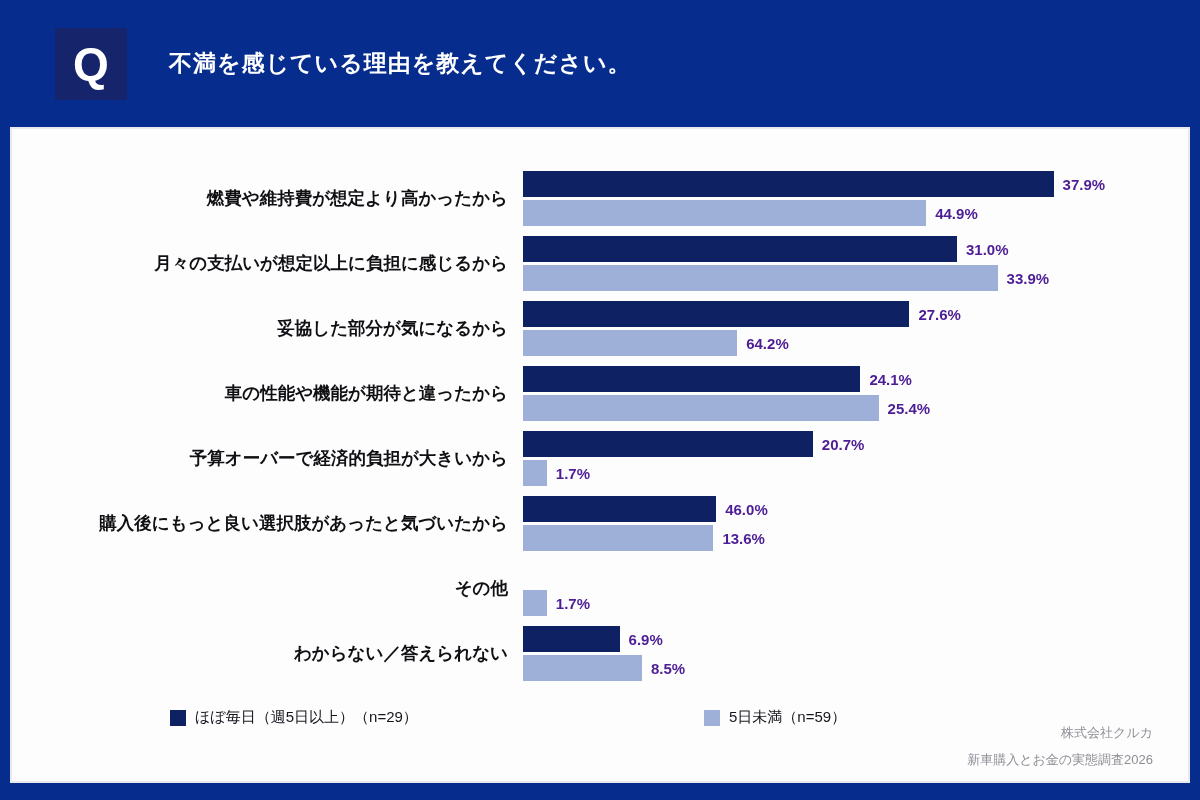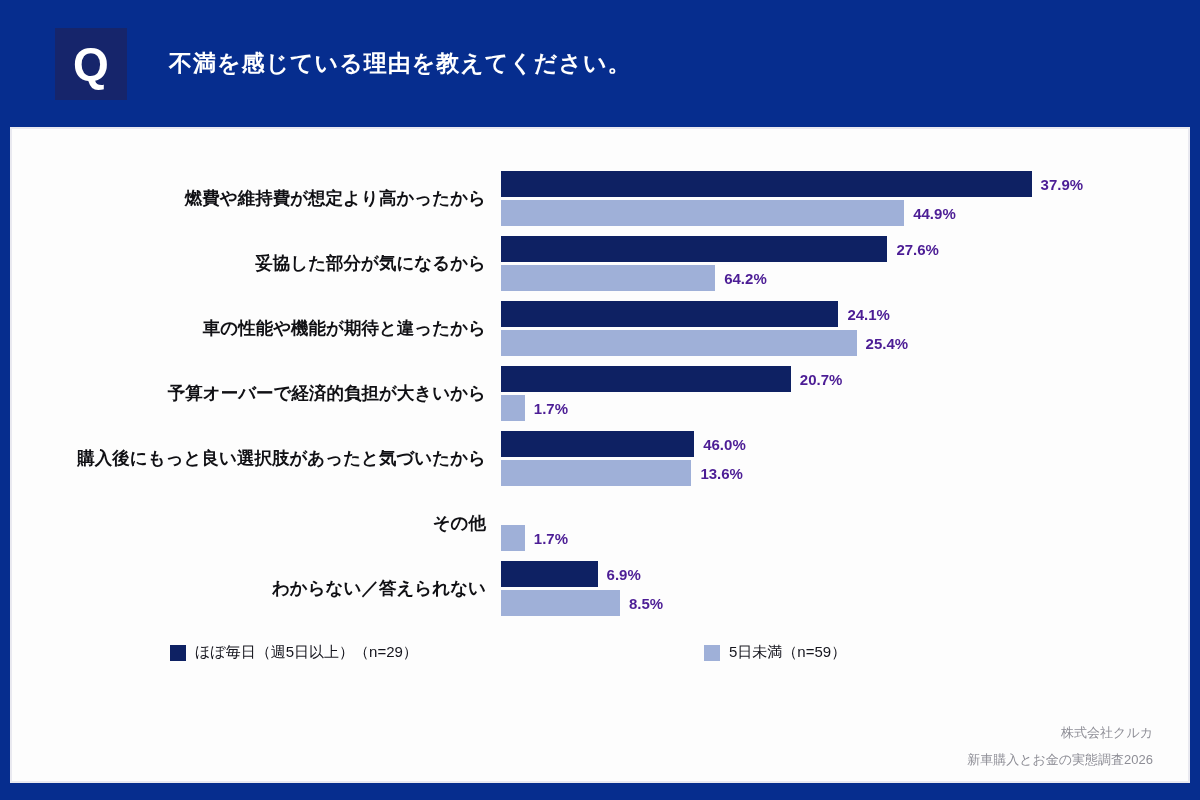--- a/index.html
+++ b/index.html
@@ -32,21 +32,21 @@
   }
   .card {
     position:absolute;
     left:10px; top:127px;
     width:1180px; height:656px;
     background: var(--card-bg, #fdfdfd);
     border:2px solid #e9e9f0;
     padding-top:42px;
   }
   .rows { display:flex; flex-direction:column; gap:10px; }
-  .row { display:flex; align-items:center; }
+  .row { display:flex; align-items:center;padding-left:22px; }
   .cat-label {
     width:489px;
     padding-right:15px;
     text-align:right;
     font-weight:bold;
     font-size:17.5px;
     color:#101014;
     line-height:1.25;
   }
   .bar-group { display:flex; flex-direction:column; gap:3px; flex:1; }
@@ -98,20 +98,33 @@
             <div class="bar" style="width: 530.6px; background: rgb(14, 33, 99);"></div>
             <span class="value-label">37.9%</span>
           </div>
           <div class="bar-line">
             <div class="bar" style="width: 403.2px; background: rgb(159, 176, 216);"></div>
             <span class="value-label">44.9%</span>
           </div>
         </div>
       </div>
       <div class="row">
+        <div class="cat-label">月々の支払いが想定以上に負担に感じるから</div>
+        <div class="bar-group">
+          <div class="bar-line">
+            <div class="bar" style="width: 434px; background: rgb(14, 33, 99);"></div>
+            <span class="value-label">31.0%</span>
+          </div>
+          <div class="bar-line">
+            <div class="bar" style="width: 474.6px; background: rgb(159, 176, 216);"></div>
+            <span class="value-label">33.9%</span>
+          </div>
+        </div>
+      </div>
+      <div class="row">
         <div class="cat-label">妥協した部分が気になるから</div>
         <div class="bar-group">
           <div class="bar-line">
             <div class="bar" style="width: 386.4px; background: rgb(14, 33, 99);"></div>
             <span class="value-label">27.6%</span>
           </div>
           <div class="bar-line">
             <div class="bar" style="width: 214.2px; background: rgb(159, 176, 216);"></div>
             <span class="value-label">64.2%</span>
           </div>

